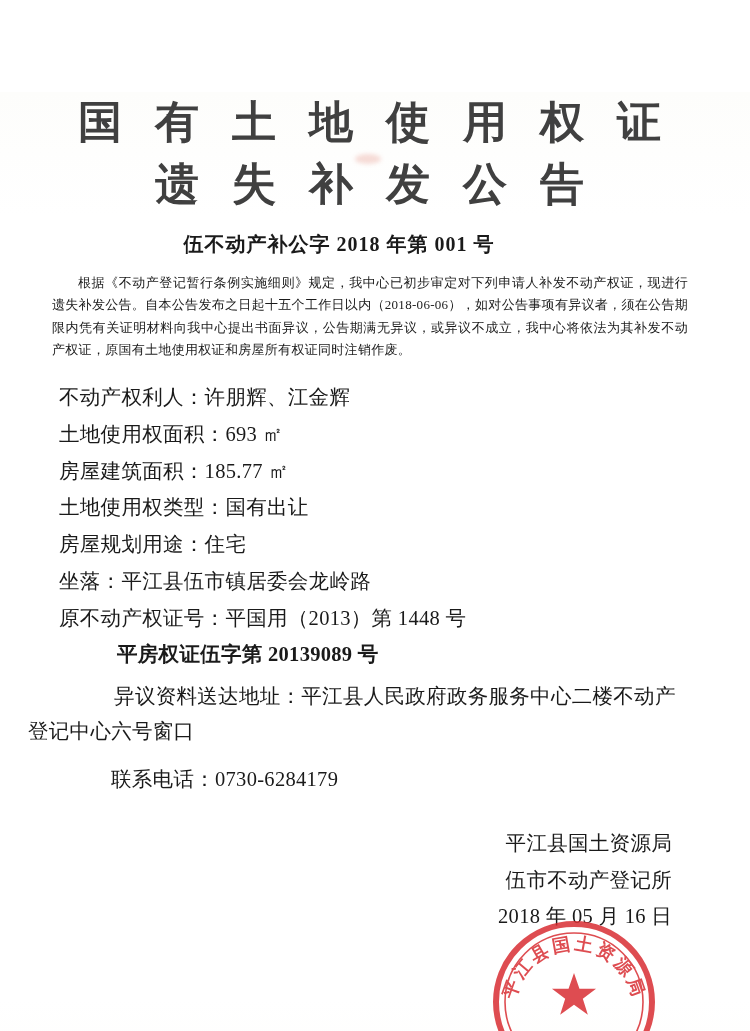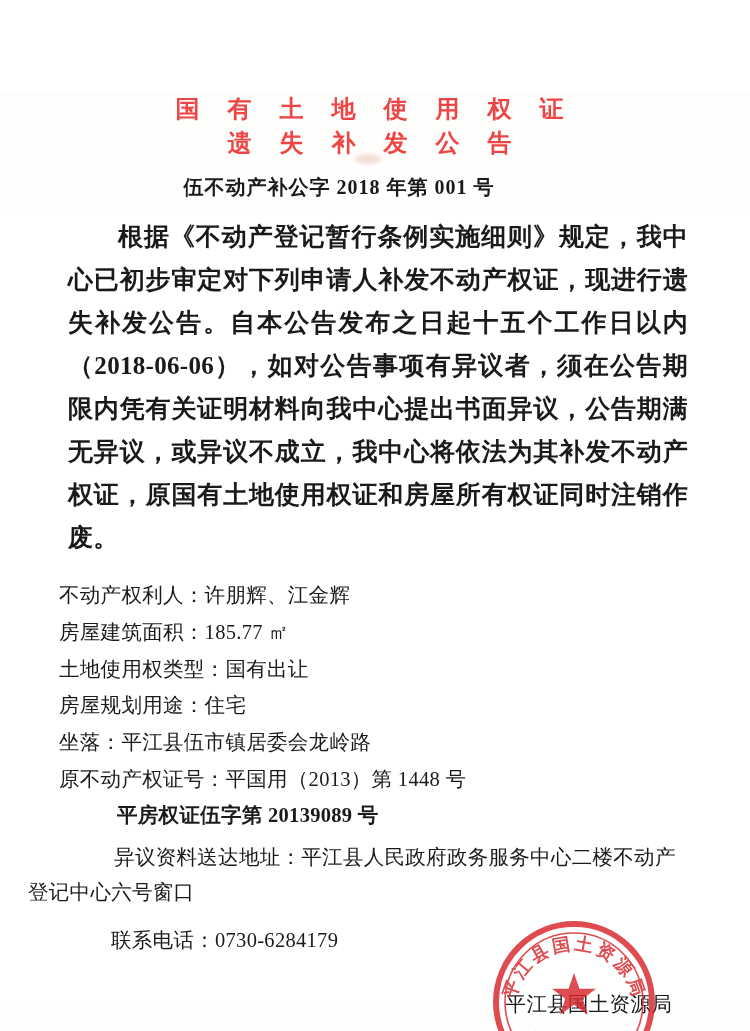--- a/index.html
+++ b/index.html
@@ -34,45 +34,44 @@
     position: relative;
     z-index: 2;
   }
   .title-block {
     text-align: center;
     margin-top: 92px;
   }
   .title-line1, .title-line2 {
     font-family: "Liberation Serif", "DejaVu Serif", serif;
     font-weight: bold;
-    font-size: 24px;
+    font-size: 44px;
     letter-spacing: 11px;
-    color: #ef4444;
+    color: #404040;
     line-height: 1.42;
   }
   .title-line2 {
     letter-spacing: 11px;
   }
   .doc-number {
     text-align: center;
     padding-right: 72px;
     margin-top: 14px;
     font-size: 20px;
     font-weight: bold;
     letter-spacing: 1px;
   }
   .body-text {
-    margin: 14px 62px 0 68px;
-    font-size: 25px;
+    margin: 14px 62px 0 52px;
+    font-size: 13px;
     line-height: 1.72;
     text-align: justify;
     text-justify: inter-ideograph;
     text-indent: 2em;
     letter-spacing: 0.3px;
-    font-weight: bold;
   }
   .fields {
     margin: 18px 0 0 0;
     padding-left: 59px;
     font-size: 20.5px;
     line-height: 1.79;
     letter-spacing: 0.3px;
   }
   .field-row {
     white-space: nowrap;
@@ -147,20 +146,23 @@
       <div class="title-line2">遗 失 补 发 公 告</div>
     </div>
 
     <div class="doc-number">伍不动产补公字 2018 年第 001 号</div>
 
     <div class="body-text">根据《不动产登记暂行条例实施细则》规定，我中心已初步审定对下列申请人补发不动产权证，现进行遗失补发公告。自本公告发布之日起十五个工作日以内（2018-06-06），如对公告事项有异议者，须在公告期限内凭有关证明材料向我中心提出书面异议，公告期满无异议，或异议不成立，我中心将依法为其补发不动产权证，原国有土地使用权证和房屋所有权证同时注销作废。</div>
 
     <div class="fields">
       <div class="field-row">
         <span>不动产权利人：</span><span>许朋辉、江金辉</span>
+      </div>
+      <div class="field-row">
+        <span>土地使用权面积：</span><span>693 ㎡</span>
       </div>
       <div class="field-row">
         <span>房屋建筑面积：</span><span>185.77 ㎡</span>
       </div>
       <div class="field-row">
         <span>土地使用权类型：</span><span>国有出让</span>
       </div>
       <div class="field-row">
         <span>房屋规划用途：</span><span>住宅</span>
       </div>

